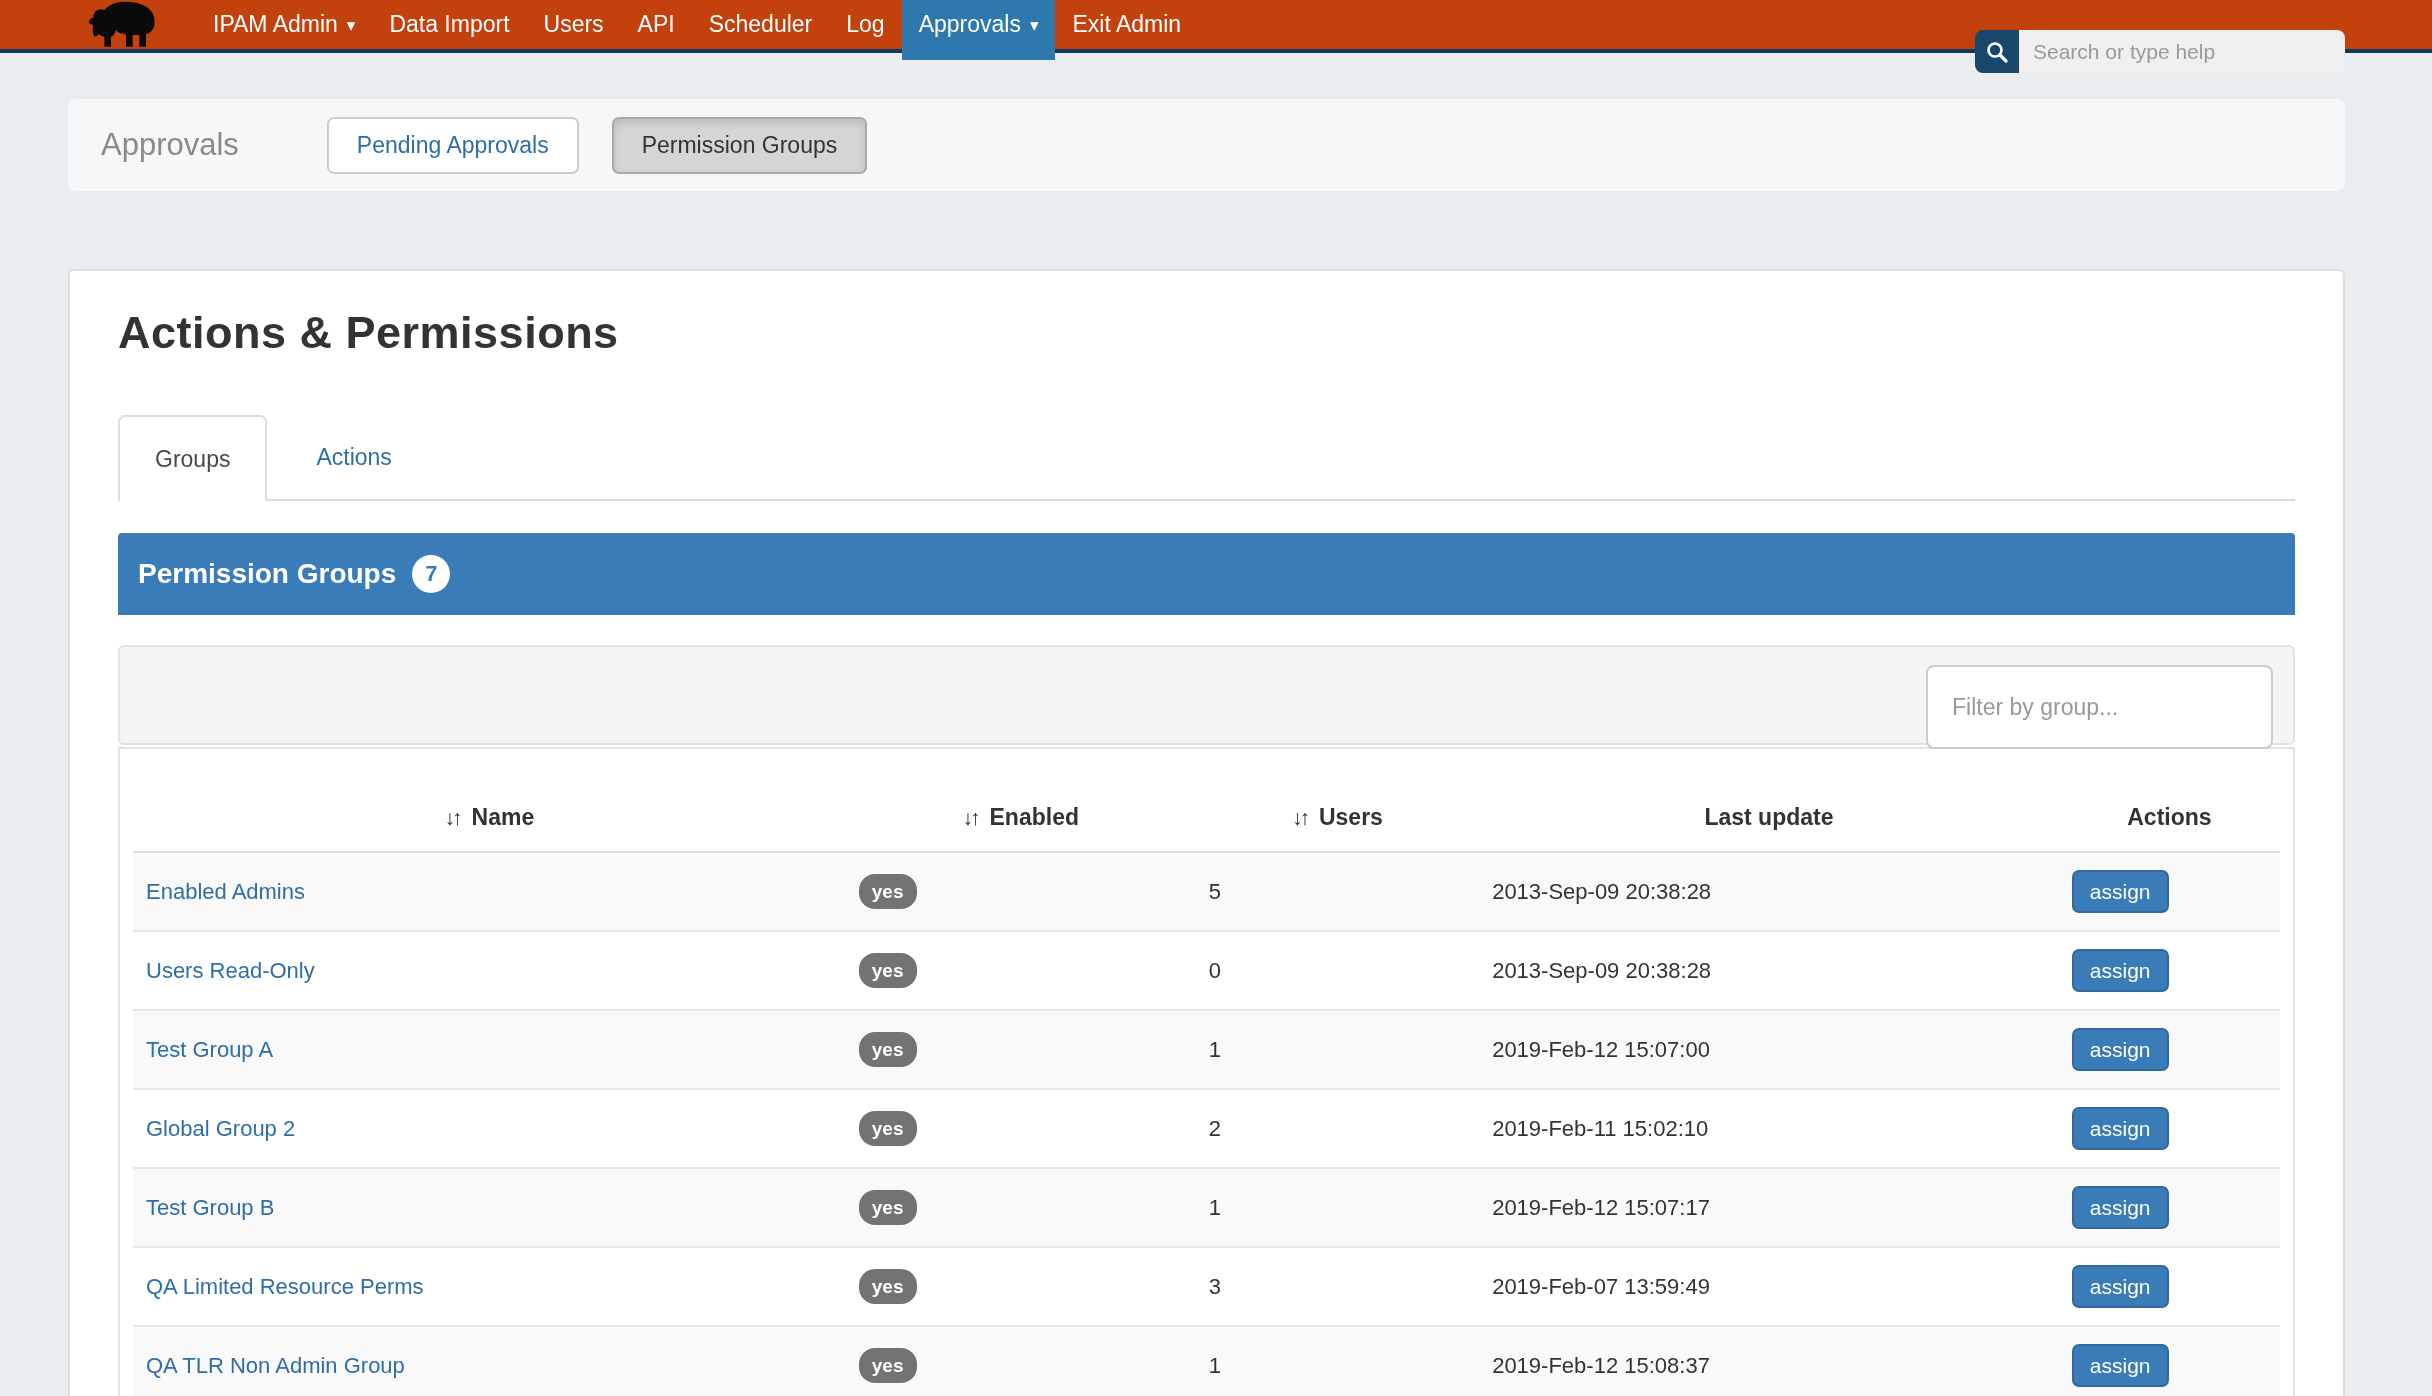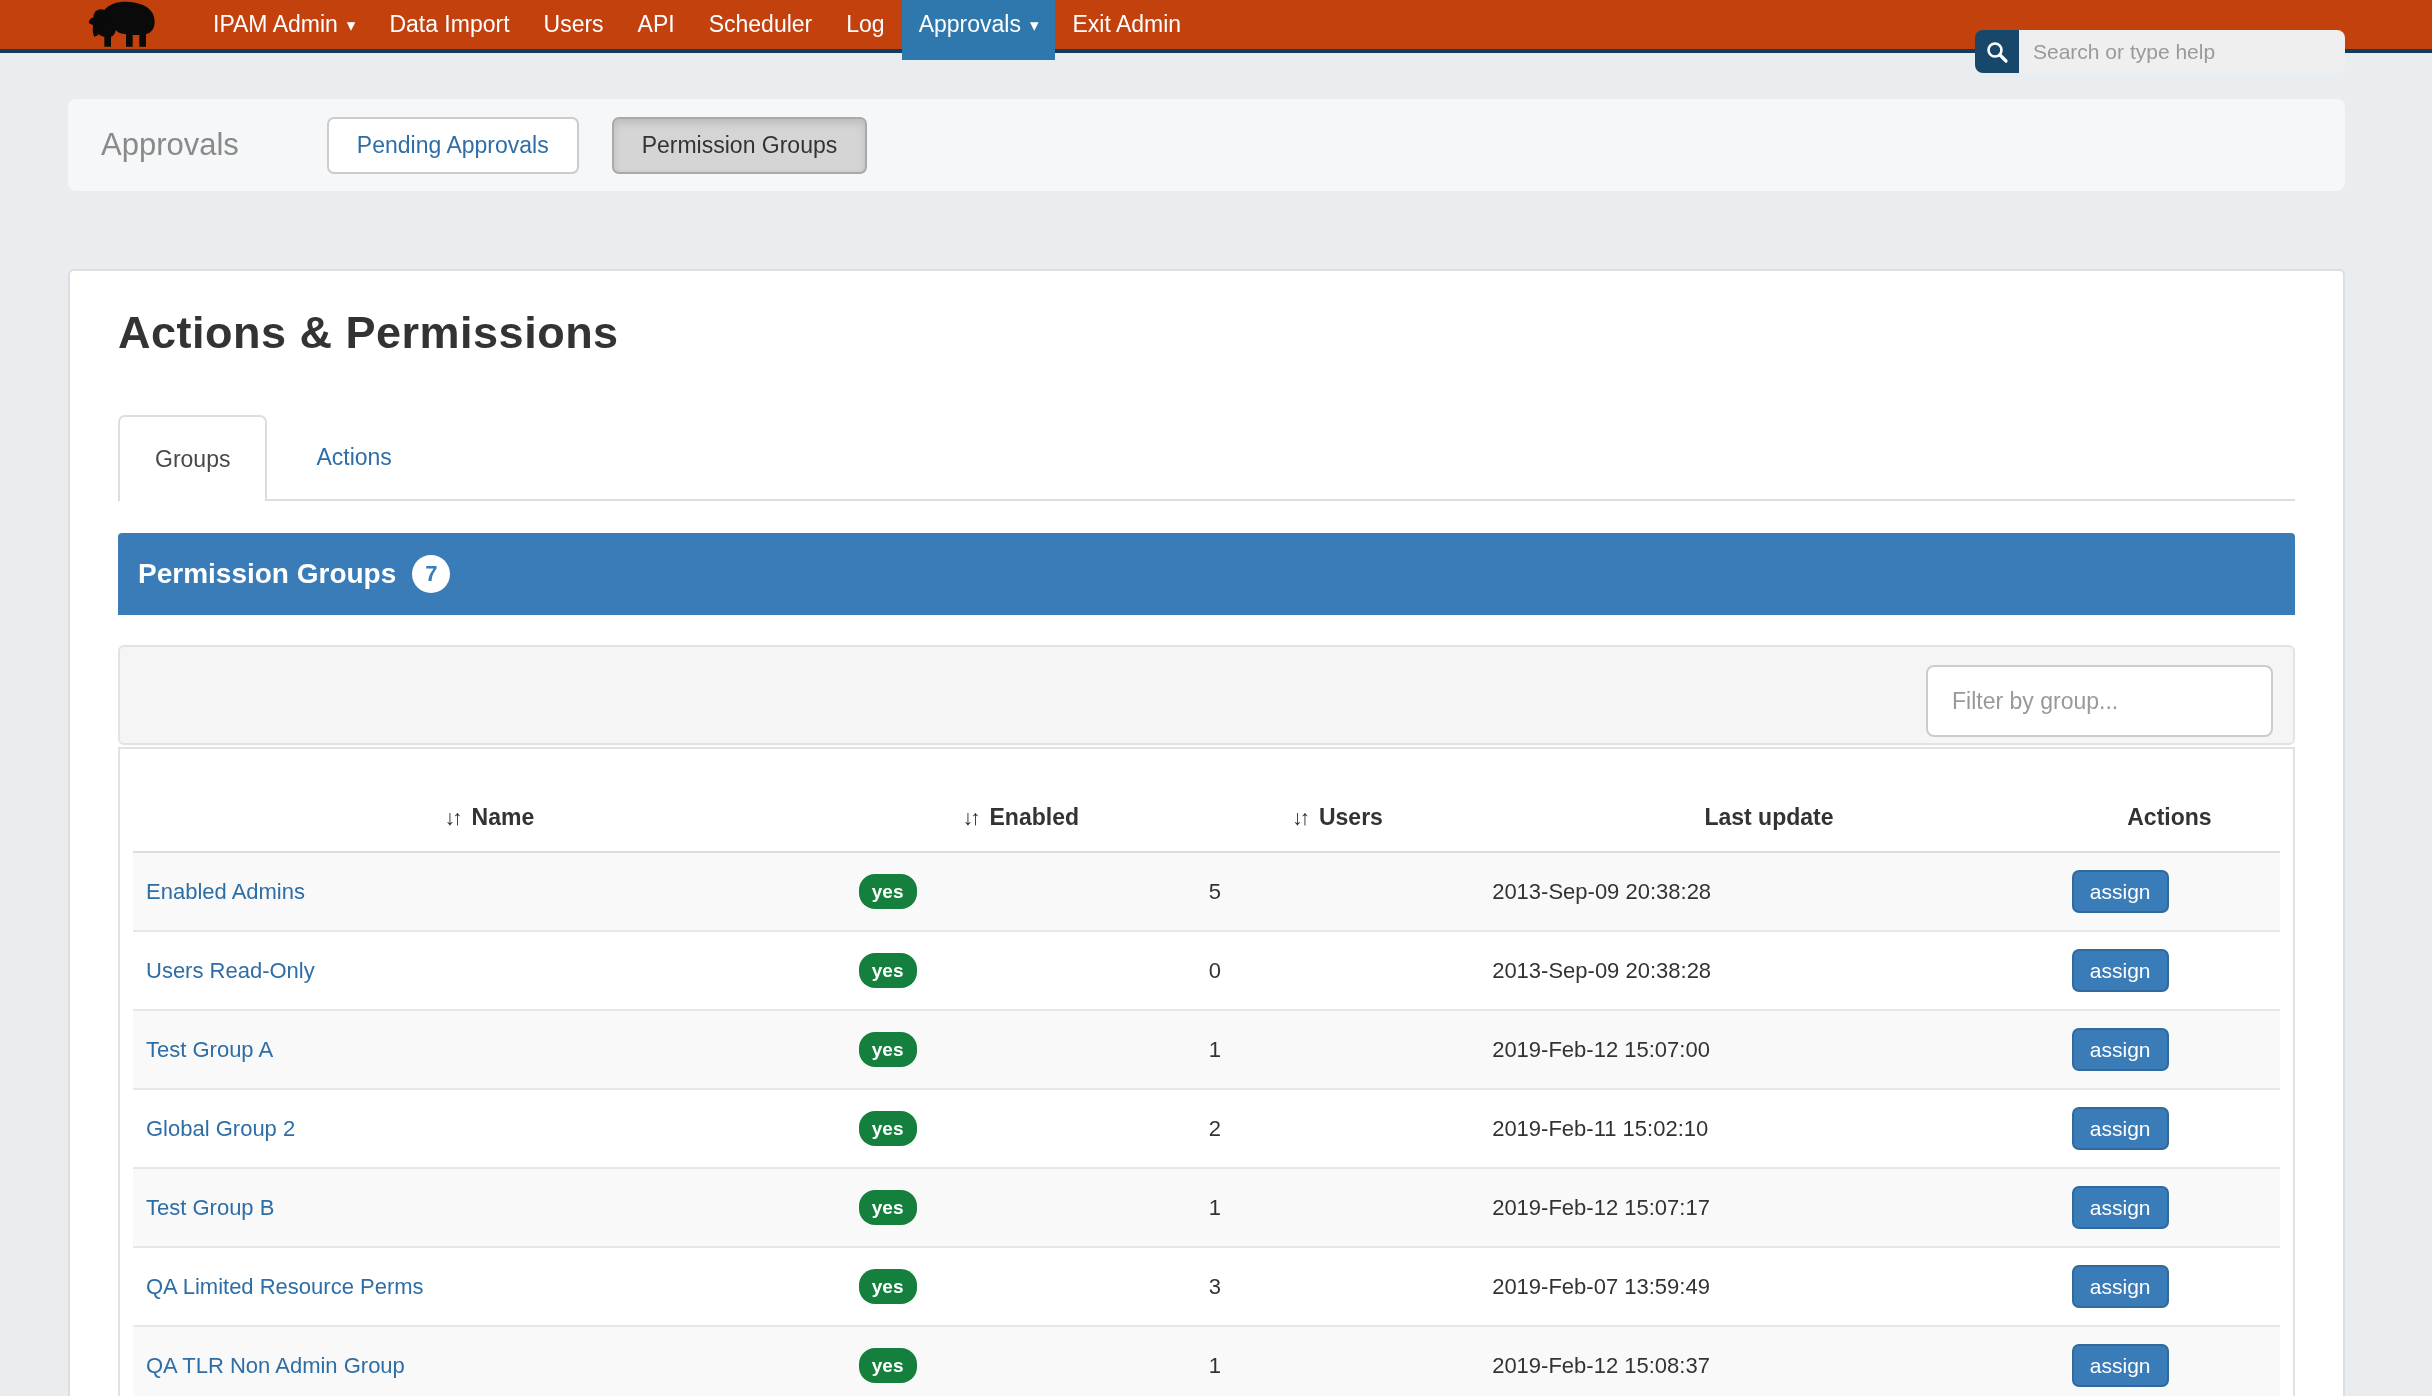--- a/index.html
+++ b/index.html
@@ -174,21 +174,21 @@
     margin-top: 30px;
     height: 100px;
     background: #f5f5f5;
     border: 2px solid #e3e3e3;
     border-radius: 6px;
     position: relative;
   }
   .filter-input {
     position: absolute;
     right: 20px; top: 18px;
-    width: 347px; height: 72px;
+    width: 347px; height: 84px;
     border: 2px solid #cccccc;
     border-radius: 8px;
     font-size: 23px;
     padding: 0 24px;
     color: #555;
     outline: none;
     font-family: "Liberation Sans", sans-serif;
   }
   .filter-input::placeholder { color: #999999; }
 
@@ -219,21 +219,21 @@
     font-size: 22px;
     padding: 17px 13px;
     border-bottom: 2px solid #e7e7e7;
     color: #333333;
     height: 66px;
   }
   tr.stripe td { background: #f9f9f9; }
   .name-link { color: #2e6ea6; text-decoration: none; cursor: pointer; }
   .badge-yes {
     display: inline-block;
-    background: #15803d;
+    background: #737373;
     color: #ffffff;
     font-size: 19px;
     font-weight: 700;
     padding: 8px 13px;
     border-radius: 16px;
     line-height: 1;
   }
   .btn-assign {
     background: #3a7cb8;
     border: 2px solid #31699c;

